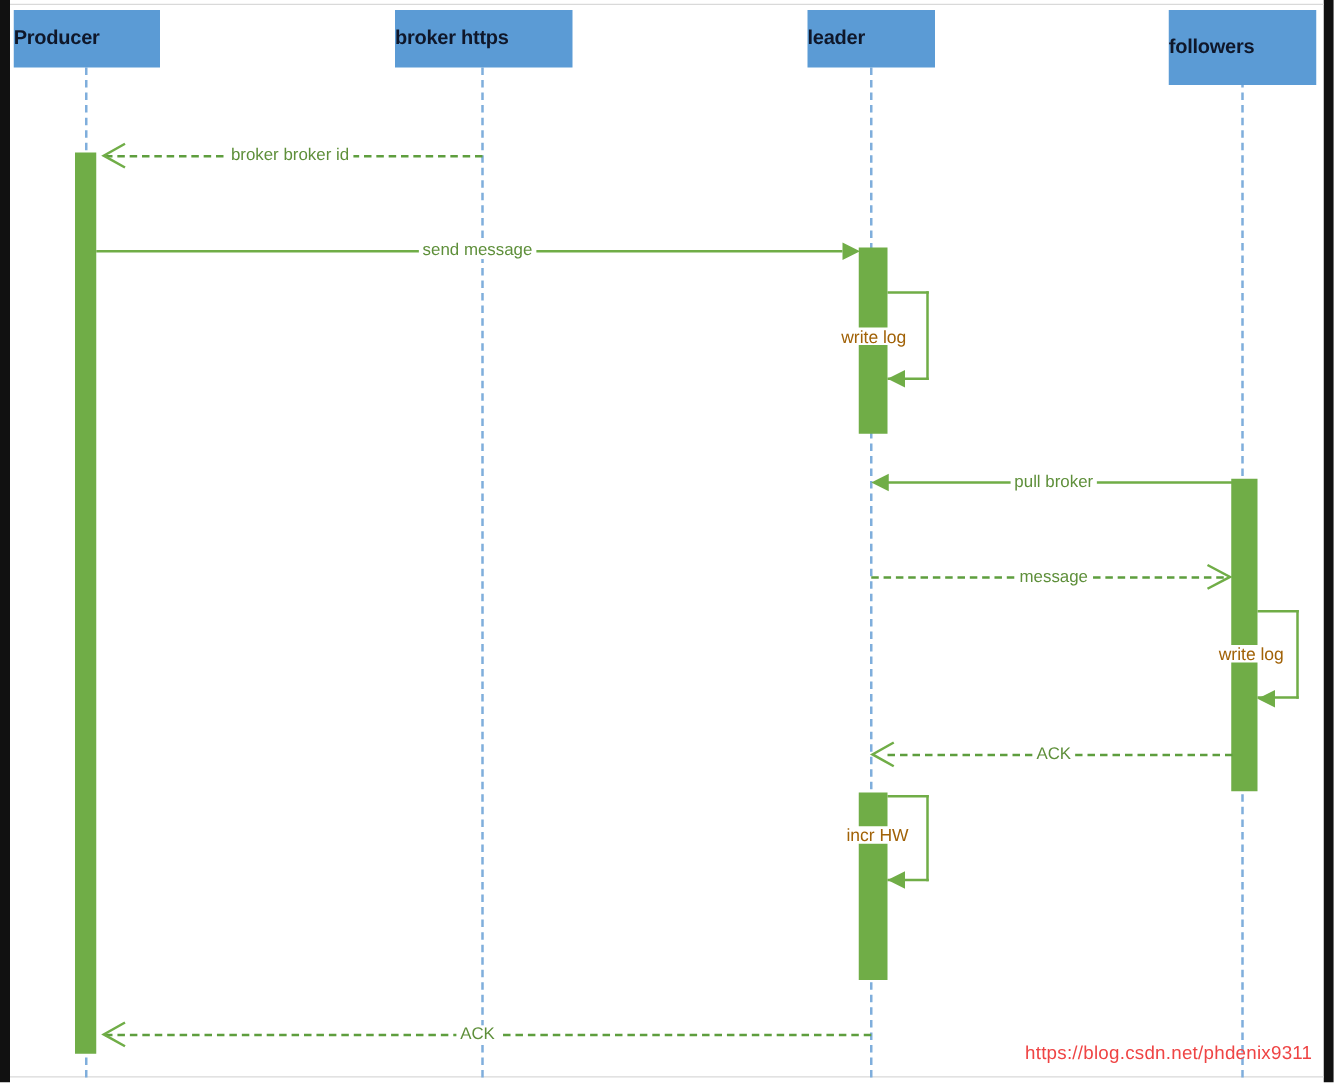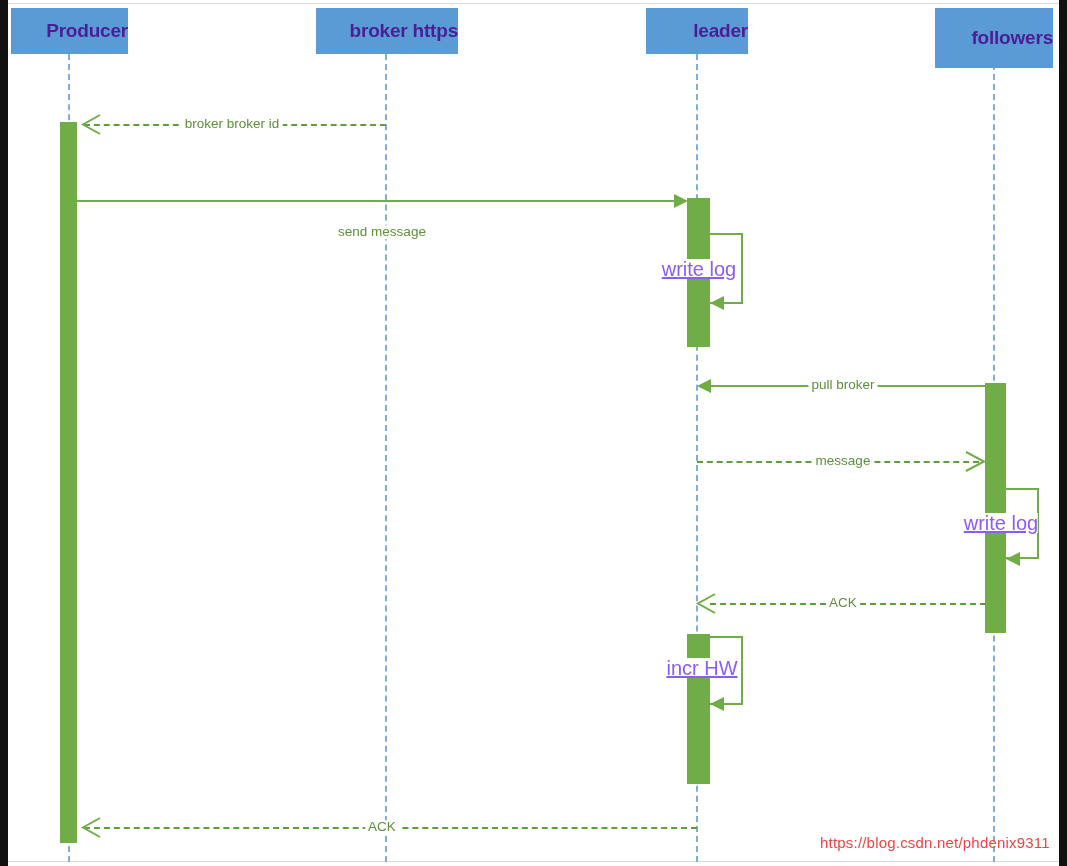--- a/index.html
+++ b/index.html
@@ -39,26 +39,26 @@
     background: #d9d9d9;
   }
   .edge-line.top    { top: 3px; }
   .edge-line.bottom { bottom: 4px; }
 
   
   .participant {
     position: absolute;
     box-sizing: border-box;
     background: #5B9BD5;
-    color: #4c1d95;
+    color: #0f172a;
     font-weight: bold;
-    font-size: 19px;
+    font-size: 16px;
     display: flex;
     align-items: center;
-    justify-content: flex-end;
+    justify-content: flex-start;
     letter-spacing: -0.2px;
     white-space: nowrap;
   }
 
   
   .lifeline {
     position: absolute;
     width: 0;
     border-left: 2px dashed #7FAEDC;
   }
@@ -113,27 +113,26 @@
     background: #ffffff;
     color: #5E8F3A;
     font-size: 13.5px;
     padding: 0 3px;
     white-space: nowrap;
     transform: translate(-50%, -50%);
     line-height: 1;
   }
   .self-label {
     position: absolute;
-    color: #8b5cf6;
-    font-size: 20px;
+    color: #a16207;
+    font-size: 14px;
     white-space: nowrap;
     background: #ffffff;
     line-height: 1;
     transform: translate(-50%, -50%);
-    text-decoration: underline;
   }
 
   .watermark {
     position: absolute;
     color: #ef4444;
     font-size: 15px;
     white-space: nowrap;
     letter-spacing: 0.2px;
   }
 </style>
@@ -173,21 +172,21 @@
   <div class="msg-line dashed" style="left:84px; top:124px; width:302px;"></div>
   <div class="arrow-open" style="left:80px; top:114px;">
     <svg width="22" height="22" viewBox="0 0 22 22">
       <path d="M20 1 L3 10.5 L20 20" fill="none" stroke="#70AD47" stroke-width="2"></path>
     </svg>
   </div>
   <div class="msg-label" style="left:232px; top:124px;">broker broker id</div>
 
   <div class="msg-line solid" style="left:77px; top:200px; width:597px;"></div>
   <div class="arrow solid-right" style="left:674px; top:194px;"></div>
-  <div class="msg-label" style="left:382px; top:200px;margin-top:32px;">send message</div>
+  <div class="msg-label" style="left:382px; top:200px;">send message</div>
 
   <div class="selfloop" style="left:710px; top:233px; width:33px; height:71px;"></div>
   <div class="arrow solid-left" style="left:710px; top:296px;"></div>
   <div class="self-label" style="left:699px; top:269px;">write log</div>
 
   <div class="msg-line solid" style="left:710px; top:385px; width:276px;"></div>
   <div class="arrow solid-left" style="left:697px; top:379px;"></div>
   <div class="msg-label" style="left:843px; top:385px;">pull broker</div>
 
   <div class="msg-line dashed" style="left:697px; top:461px; width:282px;"></div>

